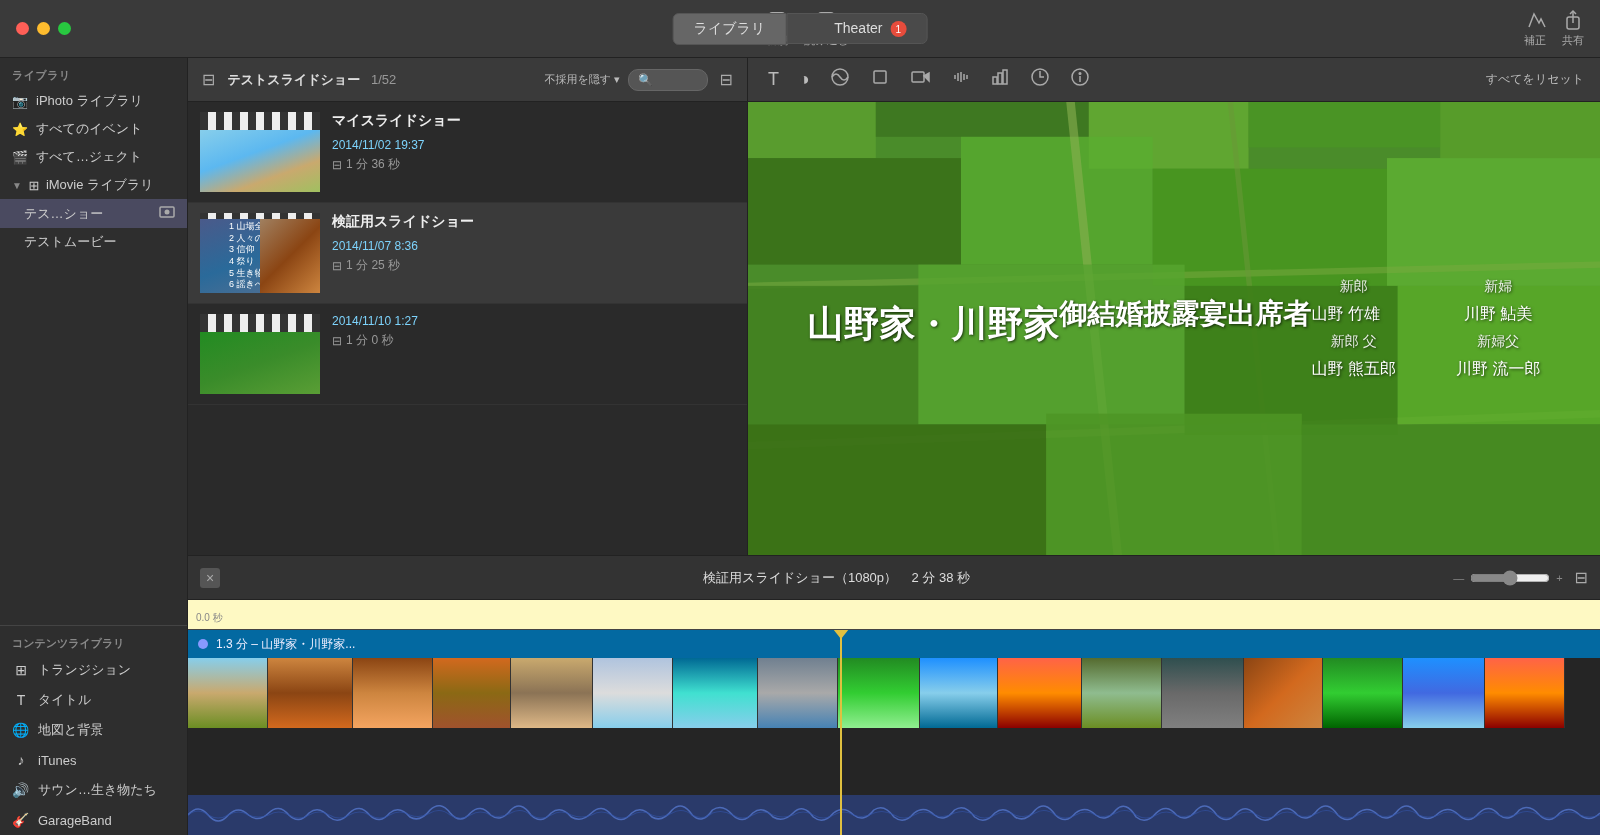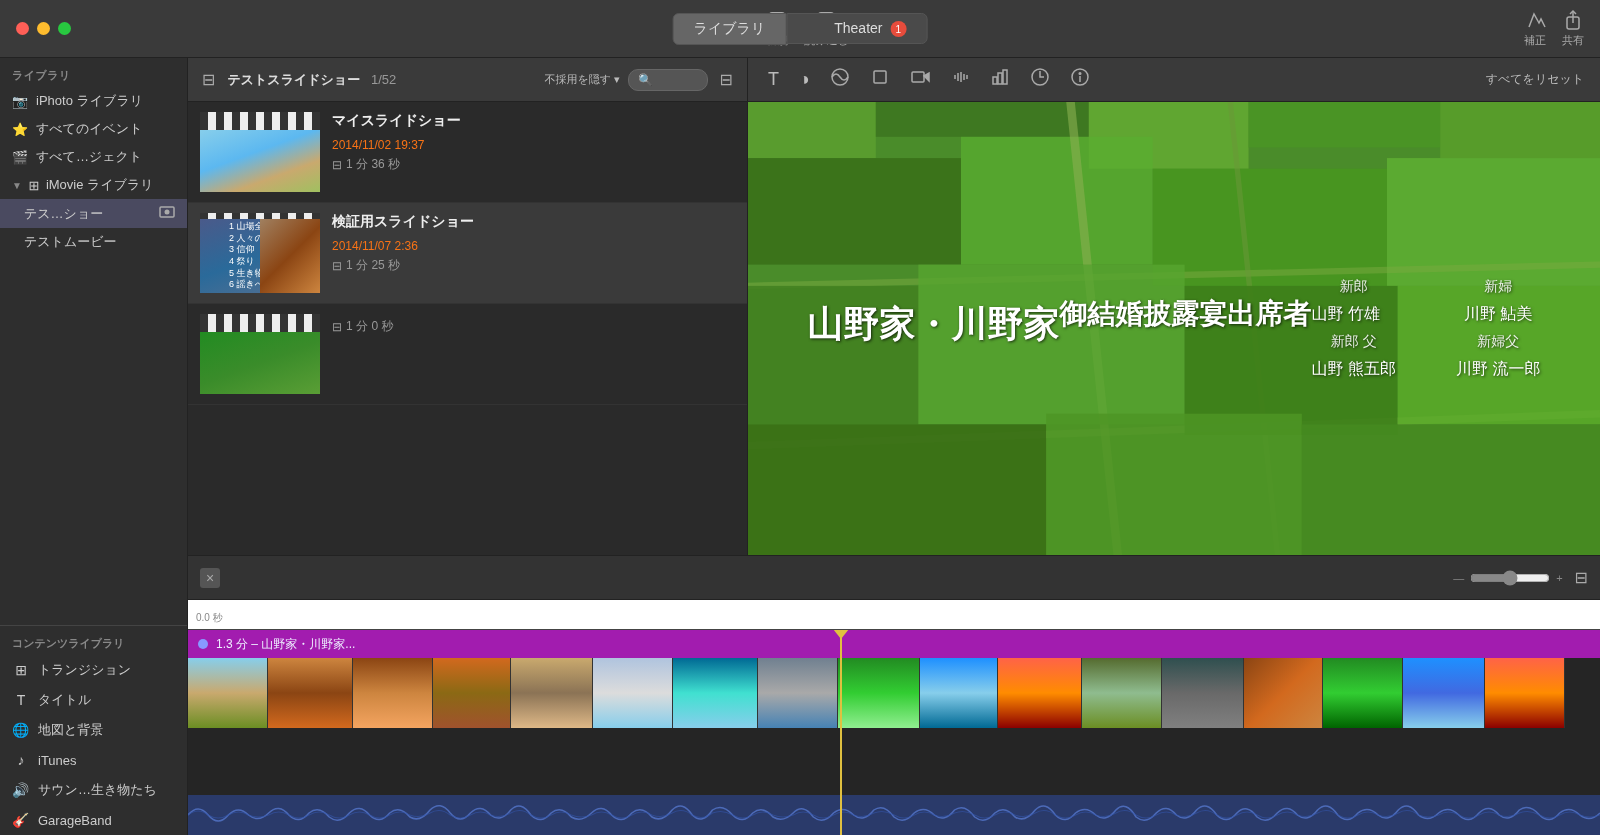--- a/index.html
+++ b/index.html
@@ -231,21 +231,21 @@
       flex: 1;
     }
     .library-item-title {
       font-size: 14px;
       font-weight: 600;
       color: #eee;
       margin-bottom: 8px;
     }
     .library-item-meta {
       font-size: 12px;
-      color: #f97316;
+      color: #7dd3fc;
     }
     .library-item-duration {
       font-size: 12px;
       color: #999;
       display: flex;
       align-items: center;
       gap: 4px;
       margin-top: 4px;
     }
 
@@ -384,21 +384,21 @@
 
     #timeline-content {
       flex: 1;
       display: flex;
       flex-direction: column;
       overflow: hidden;
       position: relative;
     }
     #timeline-ruler {
       height: 30px;
-      background: #ffffff;
+      background: #fef9c3;
       border-bottom: 1px solid #444;
       display: flex;
       align-items: flex-end;
       padding: 0 8px;
       font-size: 11px;
       color: #888;
       position: relative;
     }
     .ruler-mark {
       position: absolute;
@@ -428,21 +428,21 @@
       background: #252525;
       position: relative;
       overflow: hidden;
     }
     .timeline-clip-label {
       position: absolute;
       top: 0;
       left: 0;
       right: 0;
       height: 28px;
-      background: #a21caf;
+      background: #0369a1;
       display: flex;
       align-items: center;
       padding: 0 10px;
       font-size: 12px;
       color: #eef;
       font-weight: 500;
       z-index: 2;
     }
     .clip-label-dot {
       width: 10px; height: 10px;
@@ -728,36 +728,37 @@
                     <div>4 祭り</div>
                     <div>5 生き物たち</div>
                     <div>6 謡きへ</div>
                   </div>
                   <div style="position:absolute;right:0;top:0;bottom:0;width:50%;background:linear-gradient(135deg,#a08060,#8B4513,#cd853f);"></div>
                 </div>
               </div>
             </div>
             <div class="library-info">
               <div class="library-item-title">検証用スライドショー</div>
-              <div class="library-item-meta">2014/11/07 2:36</div>
+              <div class="library-item-meta">2014/11/07 8:36</div>
               <div class="library-item-duration">
                 <span>⊟</span>
                   <span>1 分 25 秒</span>
               </div>
             </div>
           </div>
 
           <div class="library-item">
             <div class="library-thumb">
               <div class="library-thumb-inner">
                 <div class="clapper-stripes"></div>
                 <div class="clapper-body thumb-slideshow3" style="flex:1;background:linear-gradient(160deg,#228B22,#3a8c2a,#5a9e35);"></div>
               </div>
             </div>
             <div class="library-info">
+              <div class="library-item-meta">2014/11/10 1:27</div>
               <div class="library-item-duration">
                 <span>⊟</span>
                   <span>1 分 0 秒</span>
               </div>
             </div>
           </div>
 
         </div>
       </div>
 
@@ -878,20 +879,25 @@
               </div>
             </div>
           </div>
         </div>
       </div>
     </div>
 
     <div id="timeline-section">
       <div id="timeline-toolbar">
         <div class="timeline-close-btn">×</div>
+        <div class="timeline-title-text">
+          <span>検証用スライドショー（1080p）</span>
+          &nbsp;&nbsp;
+          <span>2 分 38 秒</span>
+        </div>
         <div class="timeline-zoom">
           <span style="color:#888;font-size:11px;">—</span>
           <input type="range" class="zoom-slider" min="0" max="100" value="50" style="">
           <span style="color:#888;font-size:11px;">+</span>
         </div>
         <div class="timeline-grid-btn">⊟</div>
       </div>
 
       <div id="timeline-content">
         <div id="timeline-ruler">

